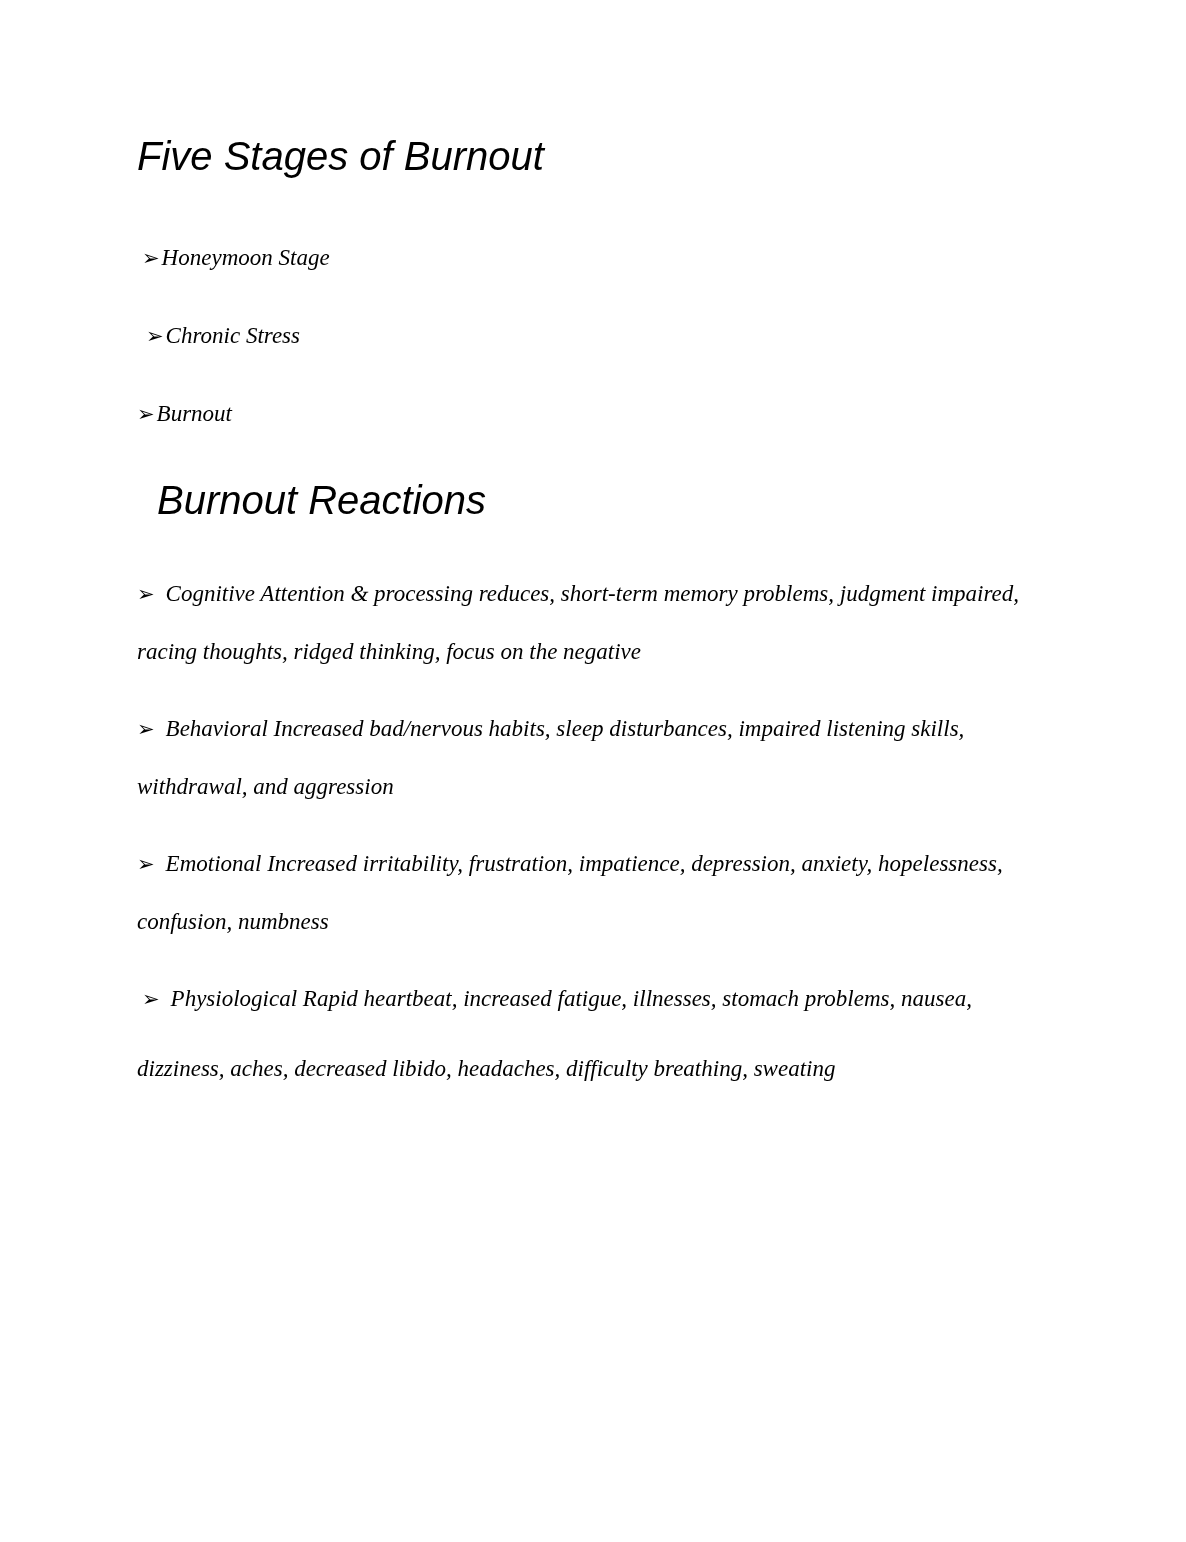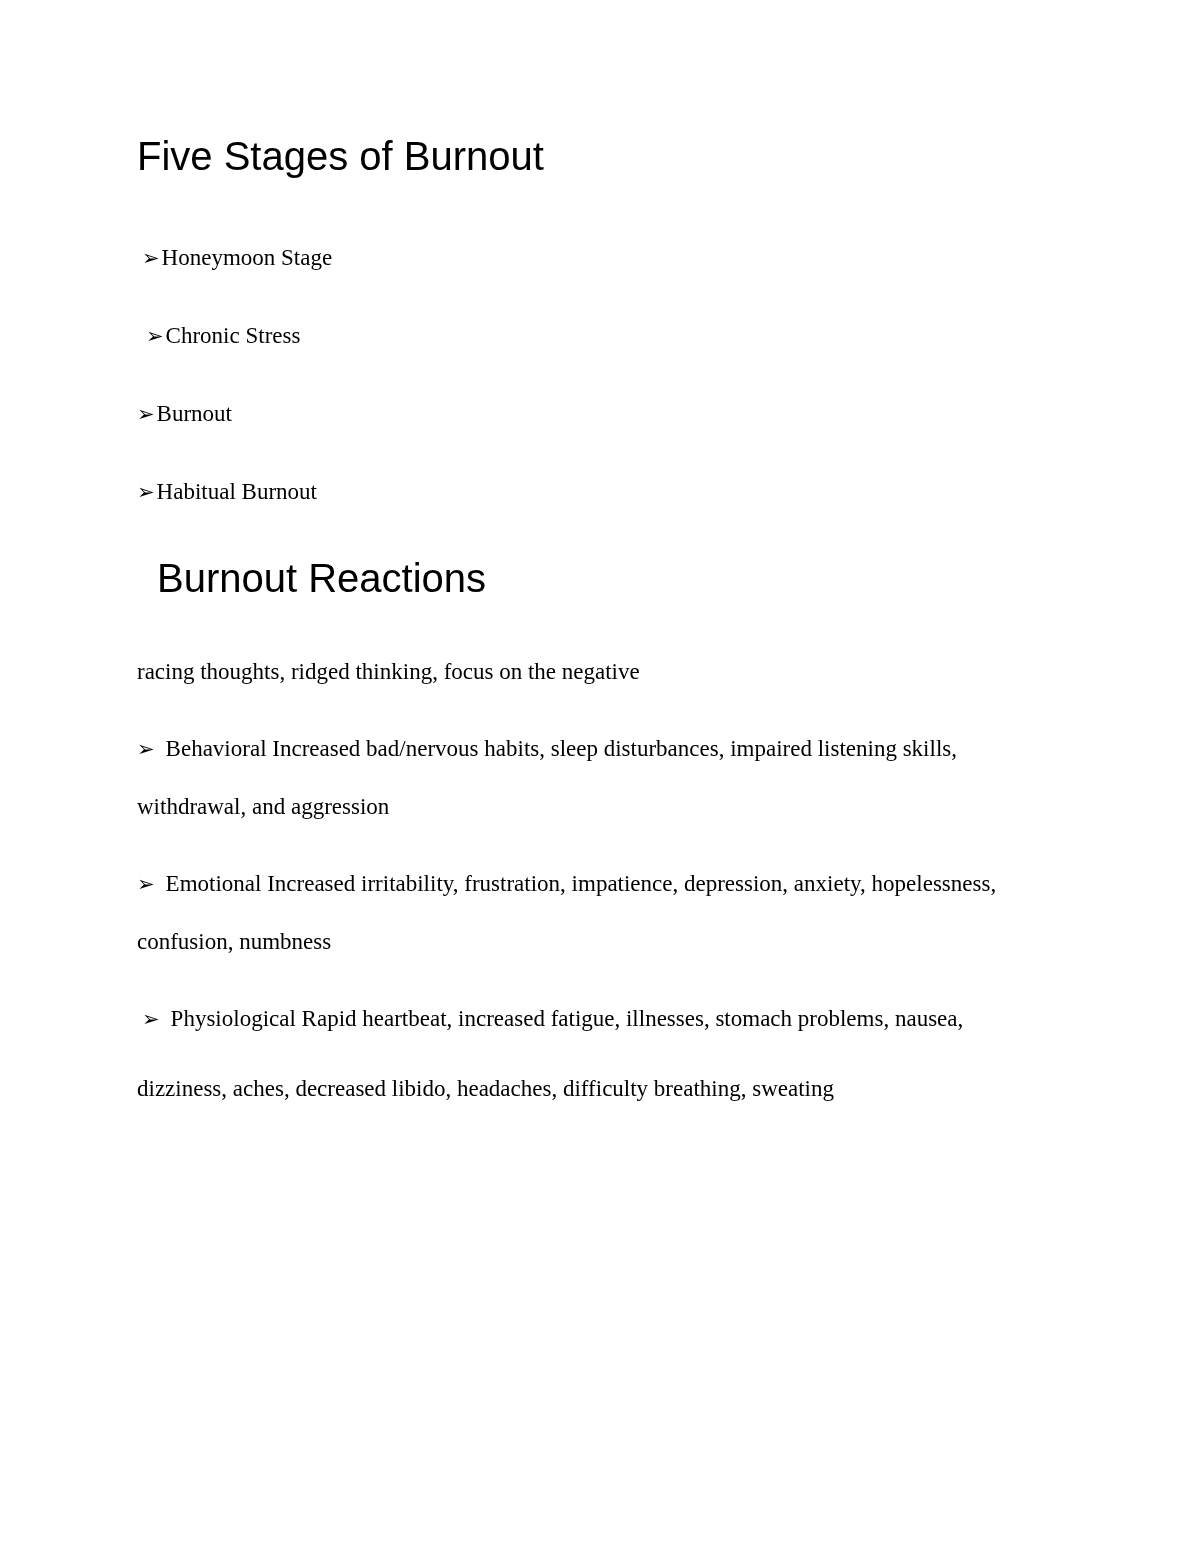--- a/index.html
+++ b/index.html
@@ -7,20 +7,21 @@
     padding: 0;
     background: #ffffff;
   }
   .page {
     position: relative;
     width: 1186px;
     height: 1542px;
     background: #ffffff;
     color: #000000;
     overflow: hidden;
+    font-style: italic;
   }
   .content {
     padding: 0 137px;
   }
   h1.doc-heading, h2.doc-heading {
     font-family: "Liberation Sans", "DejaVu Sans", sans-serif;
     font-weight: 400;
     font-size: 40px;
     line-height: 46px;
     margin: 0;
@@ -74,30 +75,30 @@
     <ul class="stages">
       <li class="pad-sm">
         <span class="bullet">➢</span><span>Honeymoon Stage</span>
       </li>
       <li class="pad-md">
         <span class="bullet">➢</span><span>Chronic Stress</span>
       </li>
       <li>
         <span class="bullet">➢</span><span>Burnout</span>
       </li>
-      <li>
-        <span class="bullet">➢</span><span>Habitual Burnout</span>
-      </li>
     </ul>
 
     <h2 class="doc-heading">Burnout Reactions</h2>
 
     <div class="reactions">
 
       <div class="reaction">
+        <div class="reaction-line">
+          <span class="bullet">➢</span><span>Cognitive Attention &amp; processing reduces, short-term memory problems, judgment impaired,</span>
+        </div>
         <div class="reaction-line">racing thoughts, ridged thinking, focus on the negative</div>
       </div>
 
       <div class="reaction">
         <div class="reaction-line">
           <span class="bullet">➢</span><span>Behavioral Increased bad/nervous habits, sleep disturbances, impaired listening skills,</span>
         </div>
         <div class="reaction-line">withdrawal, and aggression</div>
       </div>
 

